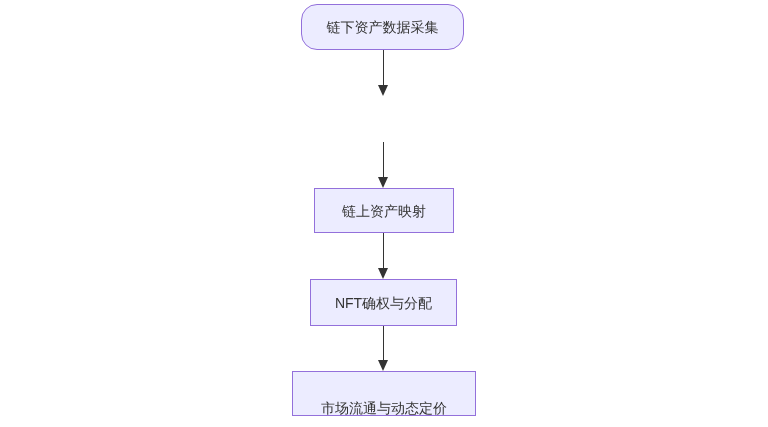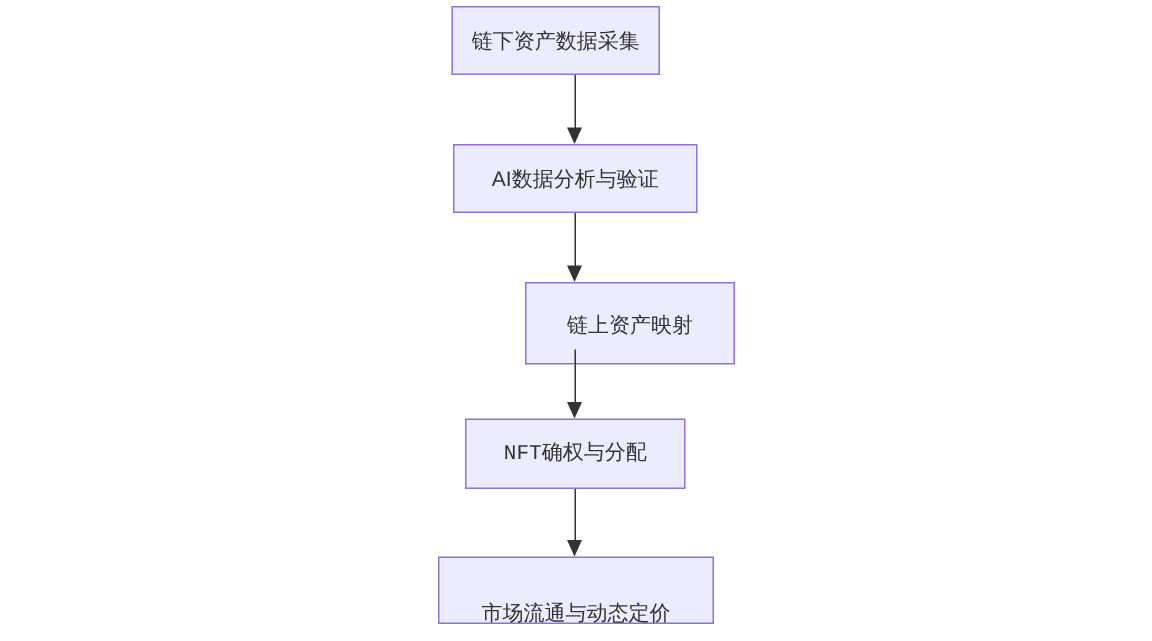--- a/index.html
+++ b/index.html
@@ -22,24 +22,24 @@
     border: 1px solid var(--node-border, #9370DB);
     color: var(--text, #333333);
     font-size: 14px;
     line-height: 1;
     display: flex;
     align-items: center;
     justify-content: center;
     text-align: center;
     white-space: nowrap;
   }
-  .n1 { left: 301px; top: 4px;   width: 139px; height: 46px; }
+  .n1 { left: 301px; top: 4px;   width: 163px; height: 46px; border-radius: 16px; }
   .n2 { left: 302px; top: 96px;  width: 163px; height: 46px; }
-  .n3 { left: 314px; top: 188px; width: 140px; height: 55px; margin-left: 36px; }
-  .n4 { left: 310px; top: 279px; width: 147px; height: 47px; font-family: Liberation Mono, monospace; }
+  .n3 { left: 314px; top: 188px; width: 140px; height: 45px; }
+  .n4 { left: 310px; top: 279px; width: 147px; height: 47px; }
   .n5 { left: 292px; top: 371px; width: 184px; height: 45px; align-items: flex-end; }
 
   .flow-arrow {
     position: absolute;
     left: 378px;
     width: 11px;
   }
   .a1 { top: 50px;  height: 46px; }
   .a2 { top: 142px; height: 46px; }
   .a3 { top: 233px; height: 46px; }
@@ -71,23 +71,20 @@
 
   <div class="flow-node n1">
     <span>链下资产数据采集</span>
   </div>
 
   <div class="flow-arrow a1">
     <span class="arrow-line"></span>
     <span class="arrow-head"></span>
   </div>
 
-  <div class="flow-node n2">
-    <span>AI数据分析与验证</span>
-  </div>
 
   <div class="flow-arrow a2">
     <span class="arrow-line"></span>
     <span class="arrow-head"></span>
   </div>
 
   <div class="flow-node n3">
     <span>链上资产映射</span>
   </div>
 

